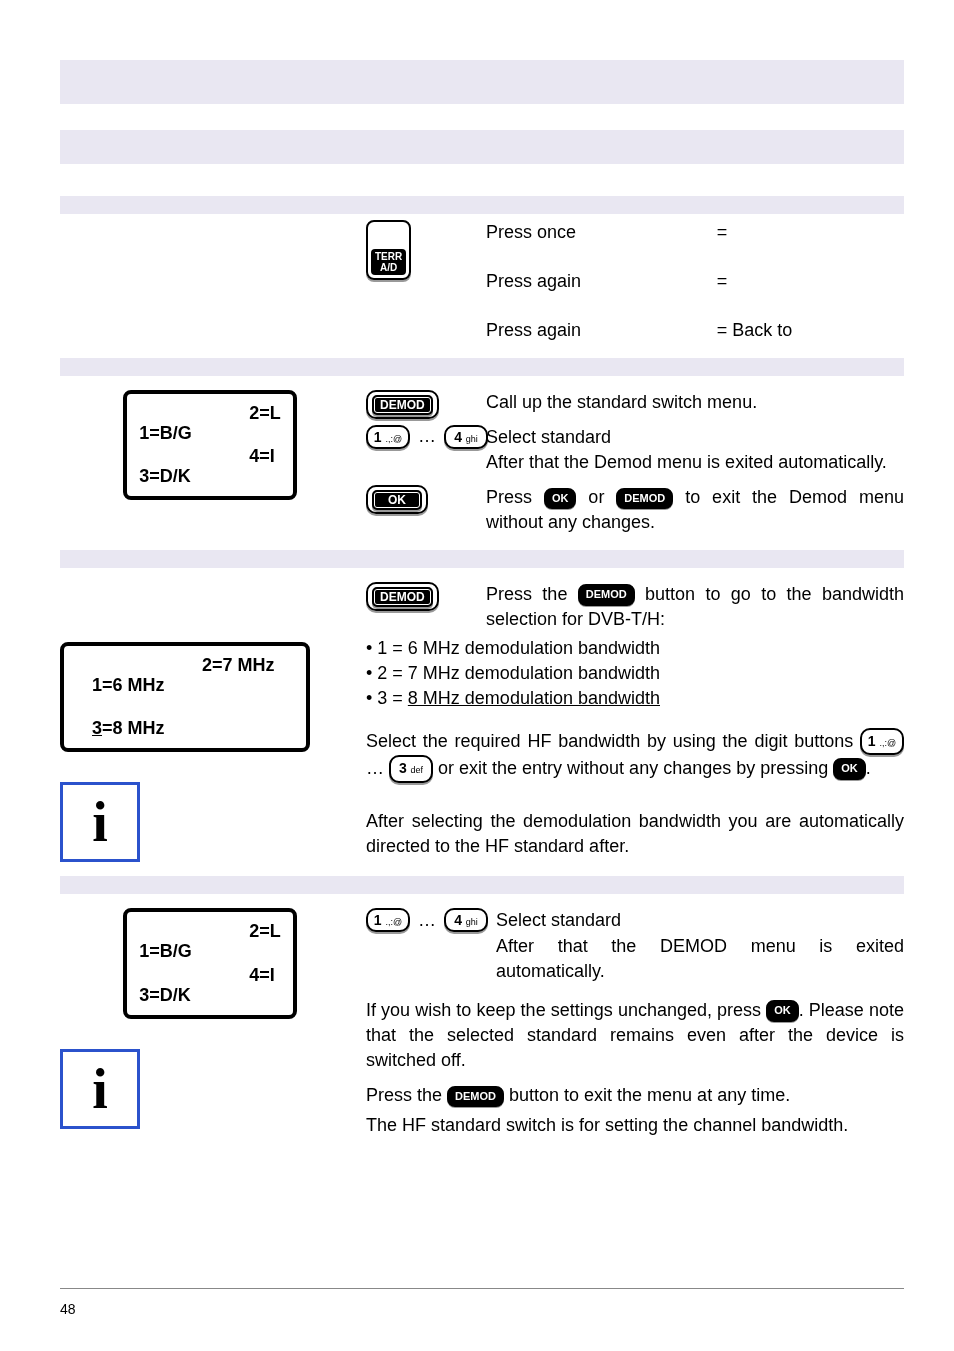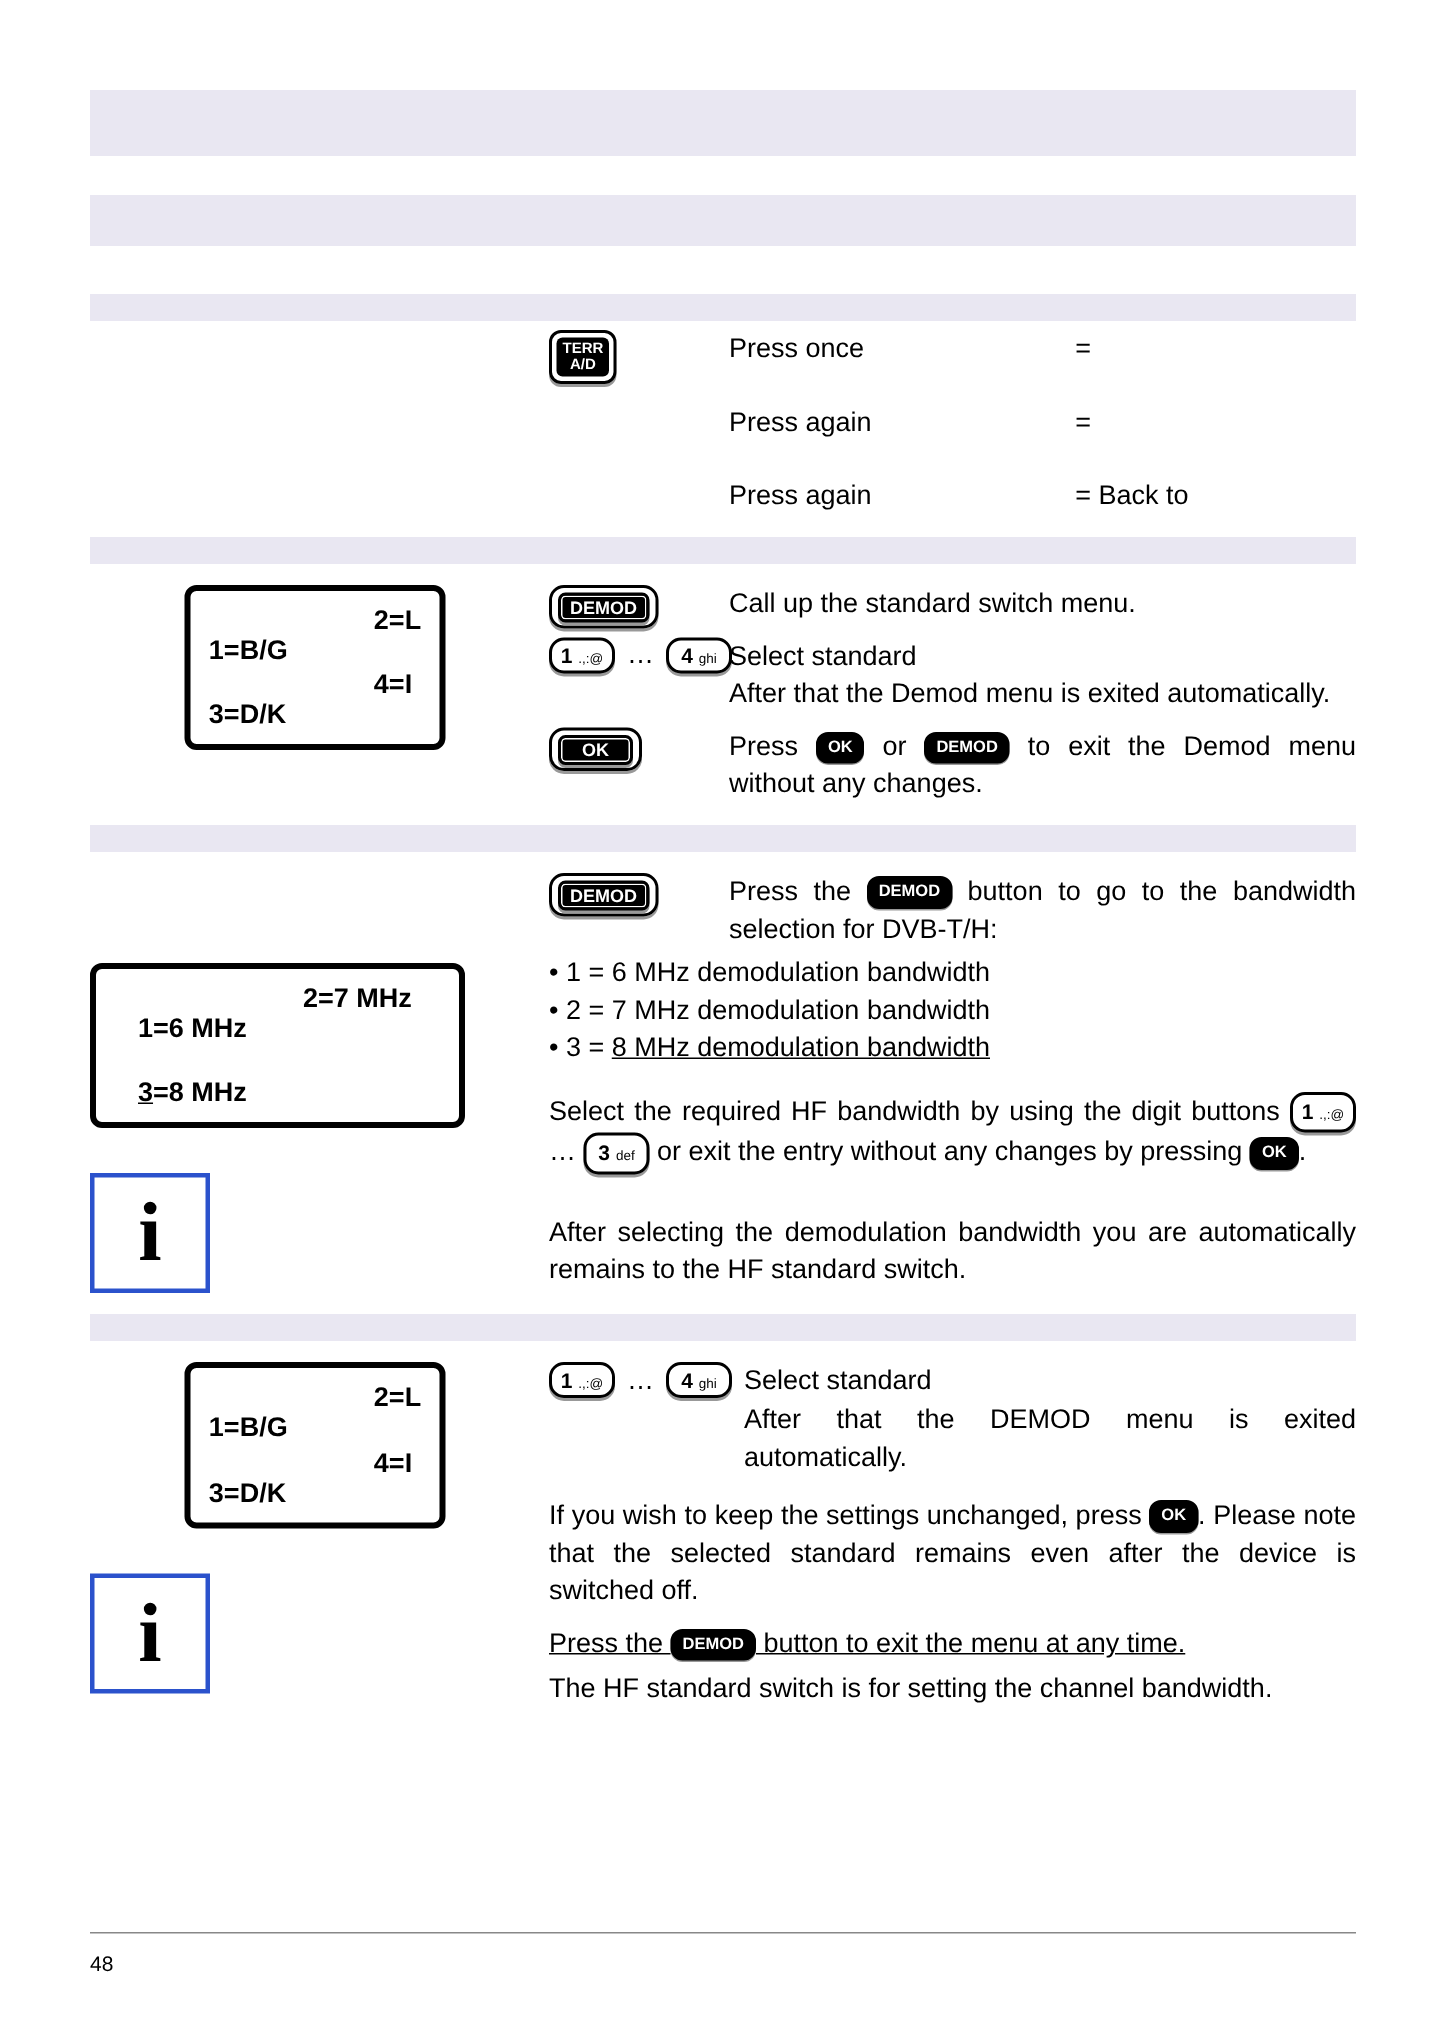--- a/index.html
+++ b/index.html
@@ -80,21 +80,21 @@
   .pressgrid { display: grid; grid-template-columns: auto auto; column-gap: 30px; row-gap: 2px; gap: 24px; }
   .underline { text-decoration: underline; }
   .page-num { position: absolute; bottom: 34px; left: 60px; font-size: 14px; }
   .foot-rule { position: absolute; bottom: 62px; left: 60px; right: 50px; height: 1px; background: #888; }
   .terr-btn {
     display: inline-block; border: 2px solid #000; border-radius: 8px;
     box-shadow: 0 2px 0 #999; padding: 3px;
   }
   .terr-inner {
     background: #000; color: #fff; font-size: 10px; font-weight: bold;
-    border-radius: 4px; padding: 2px 4px; text-align: center; line-height: 1.1;
+    border-radius: 4px; padding: 2px 4px; text-align: center; line-height: 1.1; margin-top: 24px;
   }
 </style>
 </head>
 <body>
 
 <div class="header-band band1"></div>
 <div class="header-band band2"></div>
 <div class="header-band band3"></div>
 
 <div class="content">
@@ -206,21 +206,21 @@
       <div style="height:16px;"></div>
       <div class="textcol">
         <span>Select the required HF bandwidth by using the digit buttons </span>
         <span class="keybtn digit" style="vertical-align:middle;"><b>1</b> <span class="sub">.,:@</span></span>
         <span>…</span>
         <span class="keybtn digit" style="vertical-align:middle;"><b>3</b> <span class="sub">def</span></span>
         <span> or exit the entry without any changes by pressing </span>
         <span class="inline-key">OK</span><span>.</span>
       </div>
       <div style="height:26px;"></div>
-      <div class="textcol">After selecting the demodulation bandwidth you are automatically remains to the HF standard switch.</div>
+      <div class="textcol">After selecting the demodulation bandwidth you are automatically directed to the HF standard after.</div>
     </div>
   </div>
 
   <div class="sep"></div>
 
   <div class="row">
     <div class="leftcol" style="text-align:center;">
       <div class="lcd">
         <div class="lcd-row">
             <span>1=B/G</span>
@@ -244,21 +244,21 @@
           <span class="keybtn digit"><b>4</b> <span class="sub">ghi</span></span>
         </div>
         <div class="textcol">
           <span>Select standard</span><br>
           <span>After that the DEMOD menu is exited automatically.</span>
         </div>
       </div>
       <div class="textcol" style="margin-bottom:10px;">
         <span>If you wish to keep the settings unchanged, press </span><span class="inline-key">OK</span><span>. Please note that the selected standard remains even after the device is switched off.</span>
       </div>
-      <div class="textcol" style="text-align:left; margin-bottom:4px;text-decoration:underline;">
+      <div class="textcol" style="text-align:left; margin-bottom:4px;">
         <span>Press the </span><span class="inline-key">DEMOD</span><span> button to exit the menu at any time.</span>
       </div>
       <div class="textcol" style="text-align:left;">The HF standard switch is for setting the channel bandwidth.</div>
     </div>
   </div>
 
 </div>
 
 <div class="foot-rule"></div>
 <div class="page-num">48</div>

